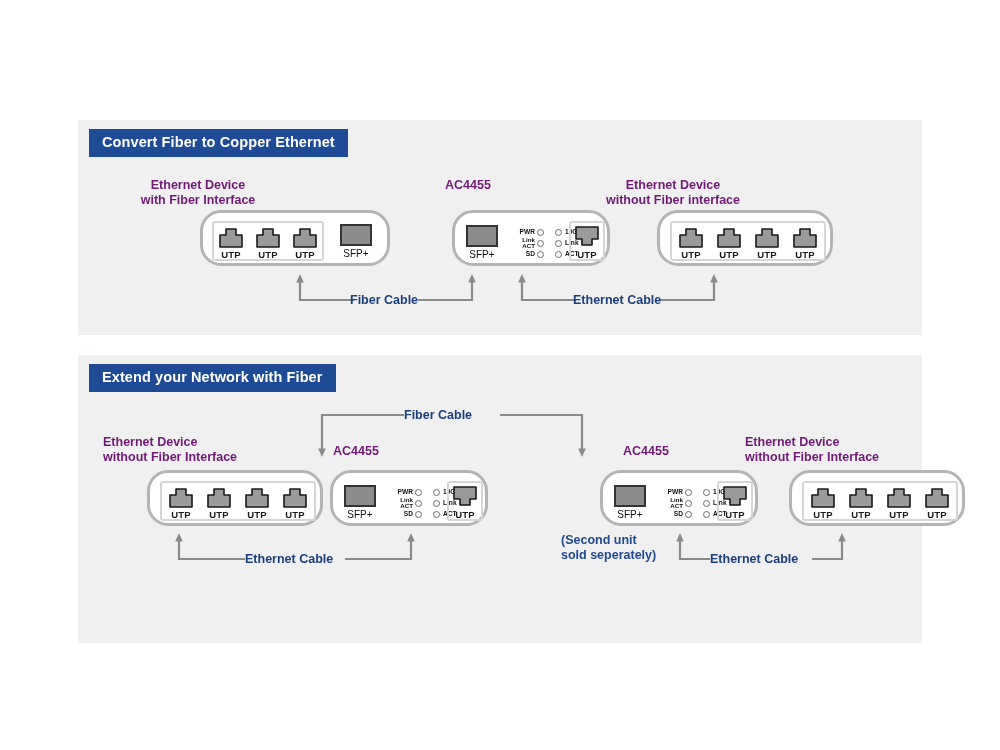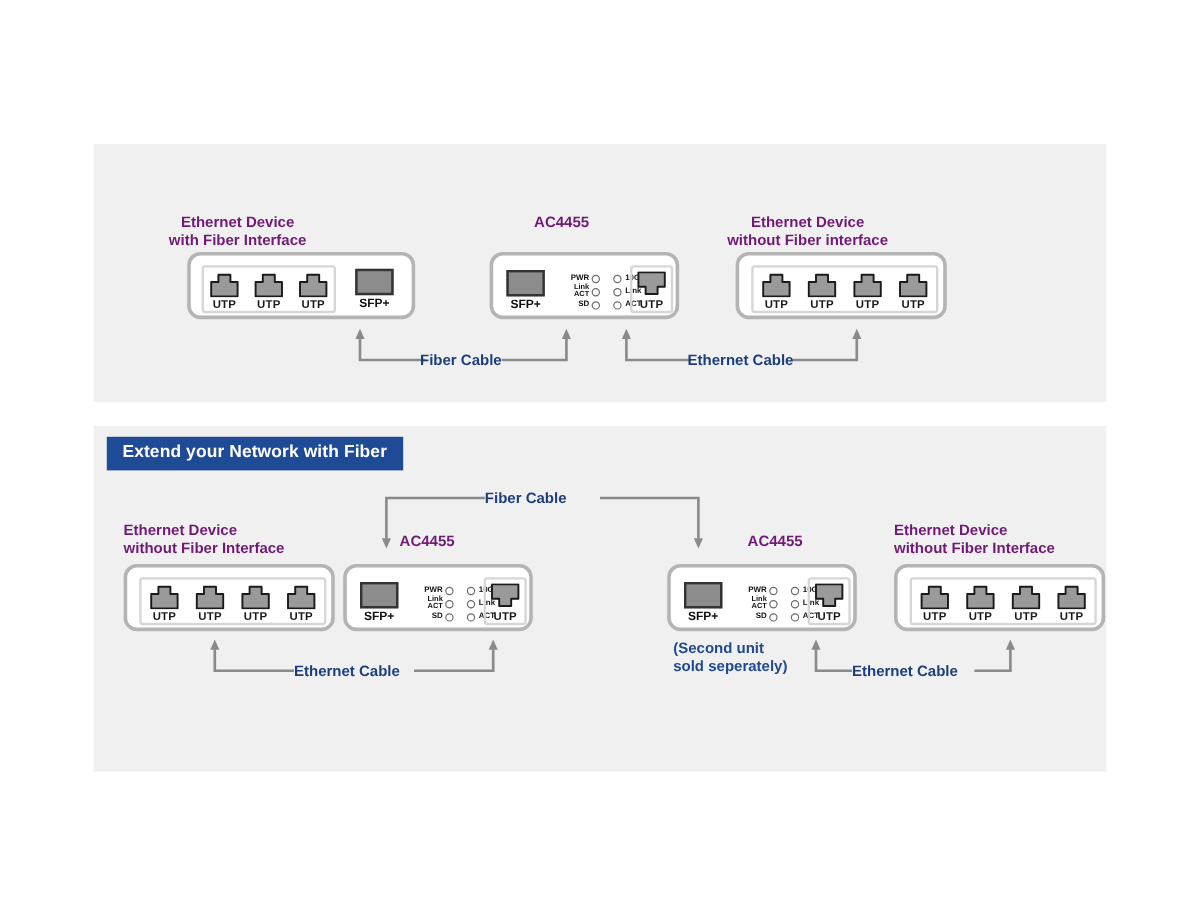--- a/index.html
+++ b/index.html
@@ -29,22 +29,23 @@
     padding:6px 13px 7px 13px;
     white-space:nowrap;
     line-height:1;
   }
 
   
   .device{
     position:absolute;
     background:#ffffff;
     border:3px solid #b4b4b4;
-    border-radius:11px;
+    border-radius:21px;
     box-sizing:border-box;
+    margin-left:44px;
   }
 
   
   .port-bank{
     position:absolute;
     border:2px solid #d6d6d6;
     border-radius:3px;
     box-sizing:border-box;
     display:flex;
     align-items:flex-start;
@@ -79,21 +80,21 @@
     align-items:center;
   }
   .sfp-box{
     width:32px;height:22px;
     background:#8c8c8c;
     border:2px solid #333333;
     box-sizing:border-box;
   }
   .sfp-lbl{
     font-size:10px;
-    font-weight:bold;
+    font-weight:normal;
     color:#111111;
     margin-top:3px;
     line-height:1;
   }
 
   
   .led-cluster{
     position:absolute;
     display:flex;
     flex-direction:column;
@@ -166,20 +167,21 @@
     white-space:nowrap;
     line-height:1;
   }
   svg.conn-svg{ display:block; overflow:visible; }
 </style>
 </head>
 <body>
 
 <div class="panel" id="panel-convert">
 
+  <div class="section-header">Convert Fiber to Copper Ethernet</div>
 
   <div class="dev-caption center" style="left:40px;top:58px;width:160px;">Ethernet Device
 with Fiber Interface</div>
 
   <div class="device" id="dev1" style="left:78px;top:90px;width:190px;height:56px;">
     <div class="port-bank" style="left:9px;top:8px;width:112px;height:40px;padding:3px 4px;">
       <div class="port-cell">
         <svg class="rj45" viewBox="0 0 26 22">
           <path d="M2 21 L2 9 L8 9 L8 3 L18 3 L18 9 L24 9 L24 21 Z" fill="#9a9a9a" stroke="#1a1a1a" stroke-width="1.6" stroke-linejoin="round"></path>
         </svg>

